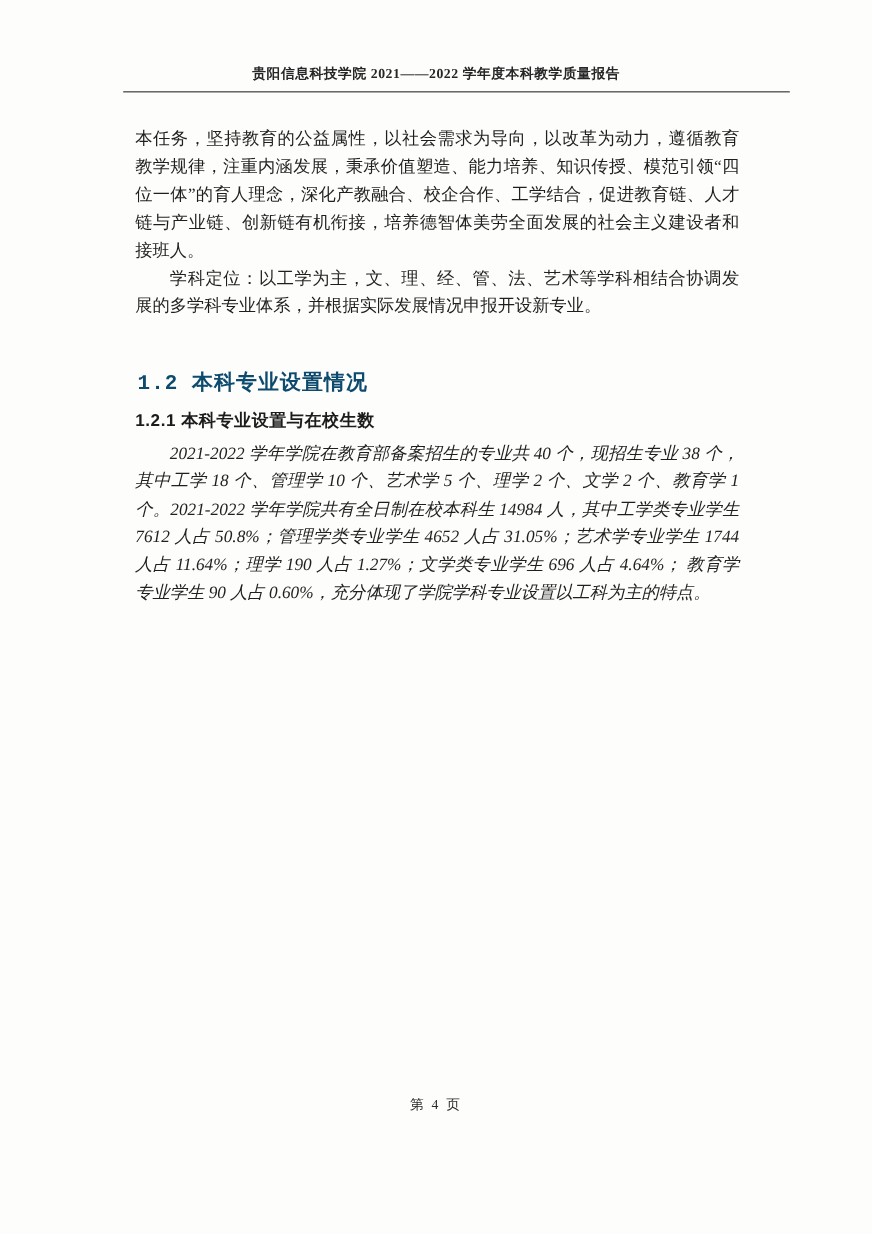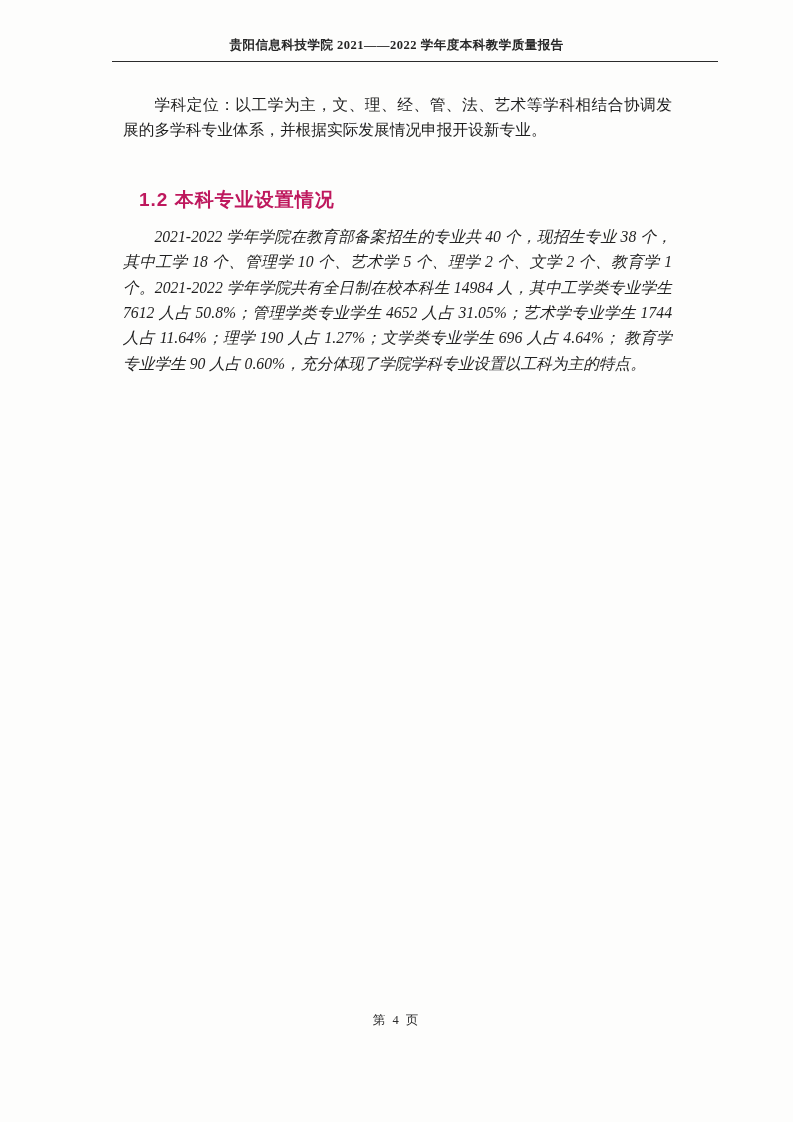--- a/index.html
+++ b/index.html
@@ -12,21 +12,21 @@
     position: relative;
     width: 793px;
     height: 1122px;
     margin: 0 auto;
     background: #fdfdfc;
     color: #212121;
     overflow: hidden;
   }
   
   .page-header {
-    padding-top: 36px;
+    padding-top: 58px;
   }
   .header-title {
     text-align: center;
     font-family: "Liberation Serif", "DejaVu Serif", serif;
     font-weight: bold;
     font-size: 12.5px;
     line-height: 18px;
     color: #262626;
     letter-spacing: 0.5px;
   }
@@ -46,65 +46,67 @@
     text-justify: inter-ideograph;
     color: #1f1f1f;
   }
   .page-body p {
     margin: 0;
     text-indent: 2em;
   }
   .page-body p.no-indent { text-indent: 0; }
   .page-body p.gap-before { margin-top: 5px; font-style: italic; }
   .section-heading {
-    margin: 46px 0 13px 16px;
-    font-family: Liberation Sans, sans-serif;
+    margin: 46px 0 13px 2px;
+    font-family: Liberation Mono, monospace;
     font-weight: bold;
     font-size: 19px;
     line-height: 22px;
-    color: #be185d;
+    color: #0c4a6e;
     letter-spacing: 1px;
   }
   .subsection-heading {
     margin: 0 0 8px 0;
     font-family: "Liberation Sans", "DejaVu Sans", sans-serif;
     font-weight: bold;
     font-size: 15.5px;
     line-height: 19px;
     color: #1c1c1c;
     letter-spacing: 0.5px;
   }
   
   .page-footer {
     position: absolute;
     left: 0;
-    bottom: 93px;
+    bottom: 109px;
     width: 100%;
     text-align: center;
   }
   .page-number {
     font-size: 12.5px;
     color: #2a2a2a;
     letter-spacing: 2px;
   }
 </style>
 </head>
 <body>
 
 <div class="page">
 
   <header class="page-header">
     <div class="header-title">贵阳信息科技学院 2021——2022 学年度本科教学质量报告</div>
     <div class="header-rule"></div>
   </header>
 
   <main class="page-body">
+    <p class="no-indent">本任务，坚持教育的公益属性，以社会需求为导向，以改革为动力，遵循教育教学规律，注重内涵发展，秉承价值塑造、能力培养、知识传授、模范引领“四位一体”的育人理念，深化产教融合、校企合作、工学结合，促进教育链、人才链与产业链、创新链有机衔接，培养德智体美劳全面发展的社会主义建设者和接班人。</p>
     <p>学科定位：以工学为主，文、理、经、管、法、艺术等学科相结合协调发展的多学科专业体系，并根据实际发展情况申报开设新专业。</p>
 
     <h2 class="section-heading">1.2 本科专业设置情况</h2>
+    <h3 class="subsection-heading">1.2.1 本科专业设置与在校生数</h3>
 
     <p class="gap-before">2021-2022 学年学院在教育部备案招生的专业共 40 个，现招生专业 38 个，其中工学 18 个、管理学 10 个、艺术学 5 个、理学 2 个、文学 2 个、教育学 1 个。2021-2022 学年学院共有全日制在校本科生 14984 人，其中工学类专业学生 7612 人占 50.8%；管理学类专业学生 4652 人占 31.05%；艺术学专业学生 1744 人占 11.64%；理学 190 人占 1.27%；文学类专业学生 696 人占 4.64%； 教育学专业学生 90 人占 0.60%，充分体现了学院学科专业设置以工科为主的特点。</p>
   </main>
 
   <footer class="page-footer">
     <span class="page-number">第 4 页</span>
   </footer>
 
 </div>
 

